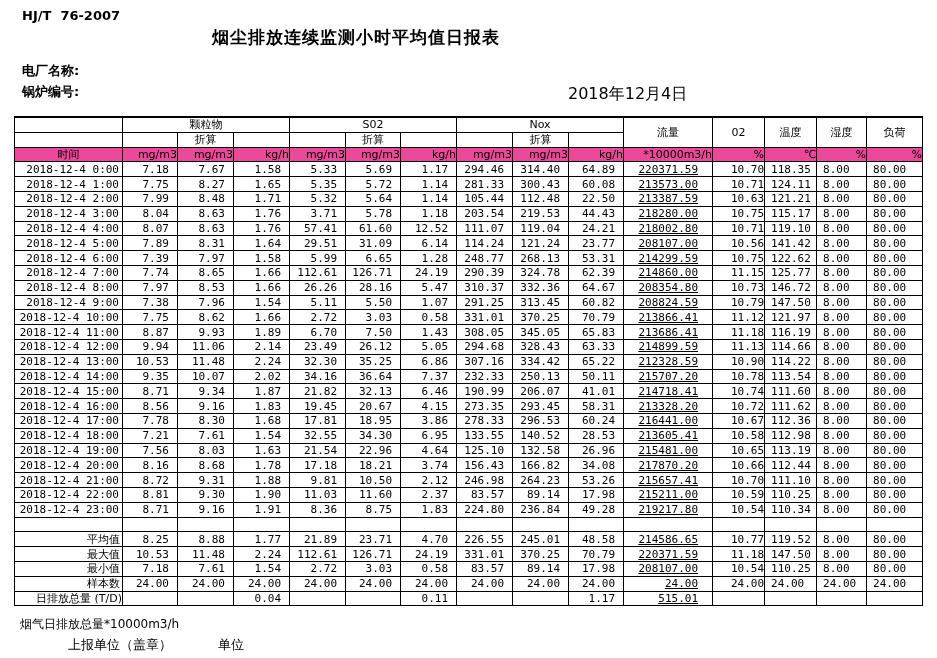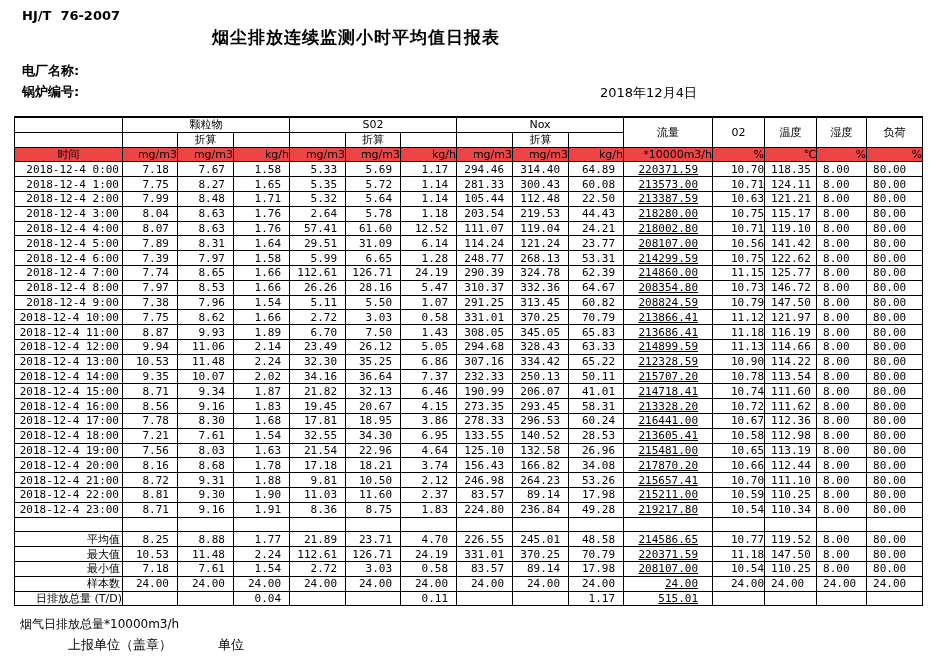--- a/index.html
+++ b/index.html
@@ -5,37 +5,37 @@
   html,body{margin:0;padding:0;}
   body{
     width:937px;height:658px;background:#ffffff;position:relative;
     font-family:"DejaVu Sans",sans-serif;color:#000;overflow:hidden;
   }
   .abs{position:absolute;}
   .std-code{left:22px;top:8px;font-weight:bold;font-size:13px;white-space:pre;}
   .title{left:212px;top:26px;font-weight:bold;font-size:17px;letter-spacing:1px;}
   .plant{left:22px;top:62px;font-weight:bold;font-size:13px;}
   .boiler{left:22px;top:83px;font-weight:bold;font-size:13px;}
-  .date{left:568px;top:84px;font-size:13px;margin-left:32px;}
+  .date{left:568px;top:84px;font-size:16px;}
   .note{left:20px;top:616px;font-size:12px;}
   .report-unit{left:20px;top:636px;font-size:13px;margin-left:48px;}
   .unit-word{left:218px;top:636px;font-size:13px;}
 
   table.report{
     position:absolute;left:14px;top:116px;width:908px;
     border-collapse:collapse;table-layout:fixed;
     font-family:"DejaVu Sans Mono","DejaVu Sans",sans-serif;font-size:11px;
     border:1px solid #000;border-top:2px solid #000;padding-left:28px;
   }
   td{
     border:1px solid #000;height:13.8px;line-height:13px;
     padding:0;overflow:hidden;white-space:nowrap;
   }
   thead td{text-align:center;font-family:"DejaVu Sans","Liberation Sans",sans-serif;}
-  tr.units td{background:#ef4444;}
+  tr.units td{background:#ec4899;}
   .time{text-align:right;padding-right:3px;}
   .num{text-align:right;padding-right:8px;}
   .flow{text-align:right;padding-right:14px;text-decoration:underline;}
   .o2{text-align:right;}
   .lft{text-align:left;padding-left:6px;}
   .sumlbl{text-align:right;padding-right:2px;font-family:"DejaVu Sans","Liberation Sans",sans-serif;}
   .dlylbl{text-align:right;padding-left:1px;font-family:"DejaVu Sans","Liberation Sans",sans-serif;}
 </style>
 </head>
 <body>
@@ -156,21 +156,21 @@
         <td class="o2">10.63</td>
         <td class="lft">121.21</td>
         <td class="lft">8.00</td>
         <td class="lft">80.00</td>
       </tr>
       <tr>
         <td class="time">2018-12-4 3:00</td>
         <td class="num">8.04</td>
         <td class="num">8.63</td>
         <td class="num">1.76</td>
-        <td class="num">2.64</td>
+        <td class="num">3.71</td>
         <td class="num">5.78</td>
         <td class="num">1.18</td>
         <td class="num">203.54</td>
         <td class="num">219.53</td>
         <td class="num">44.43</td>
         <td class="flow">218280.00</td>
         <td class="o2">10.75</td>
         <td class="lft">115.17</td>
         <td class="lft">8.00</td>
         <td class="lft">80.00</td>

